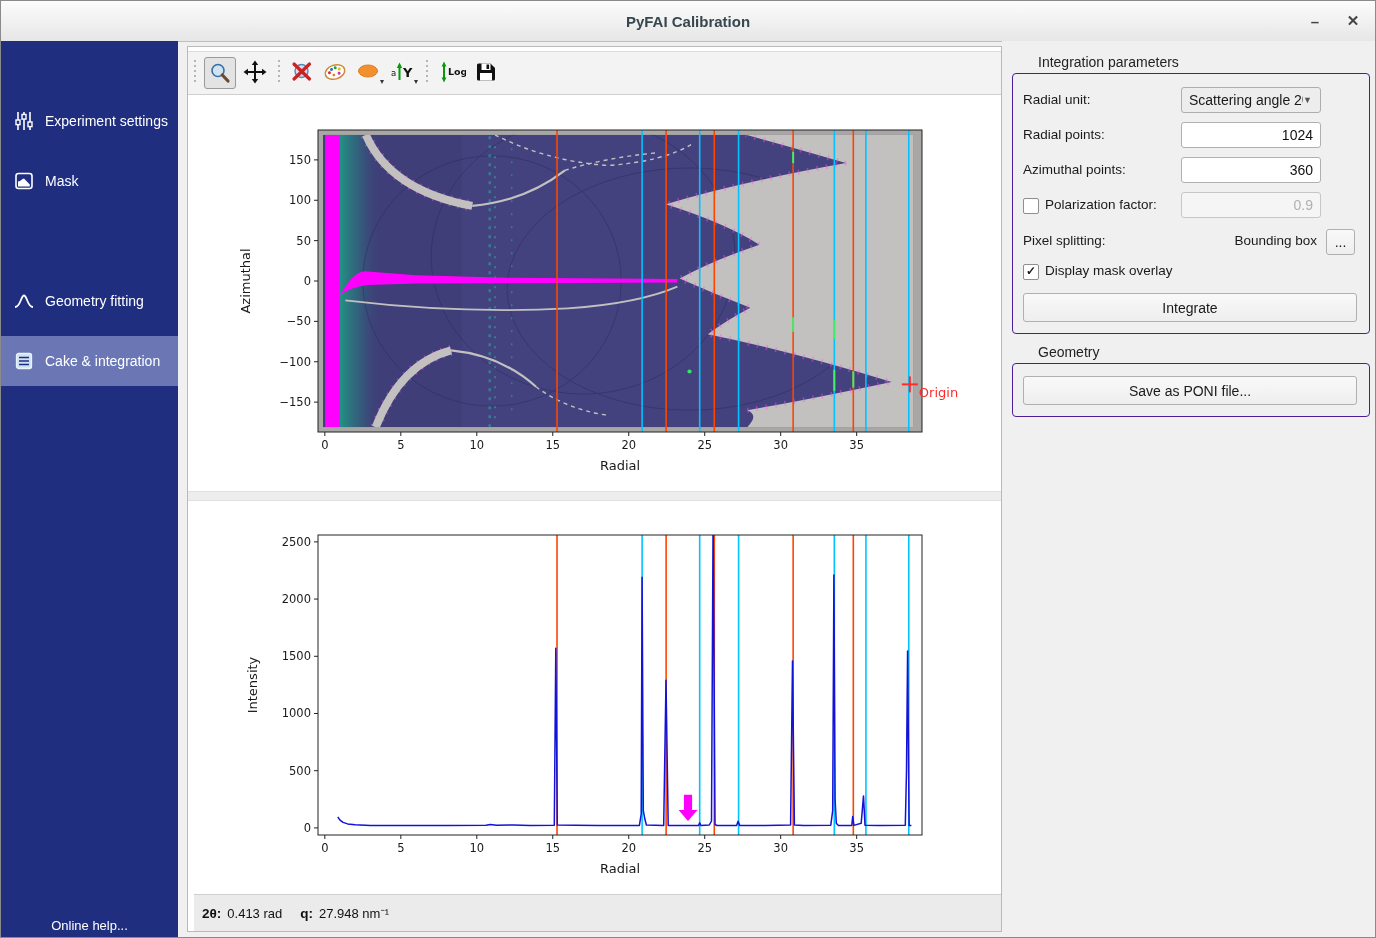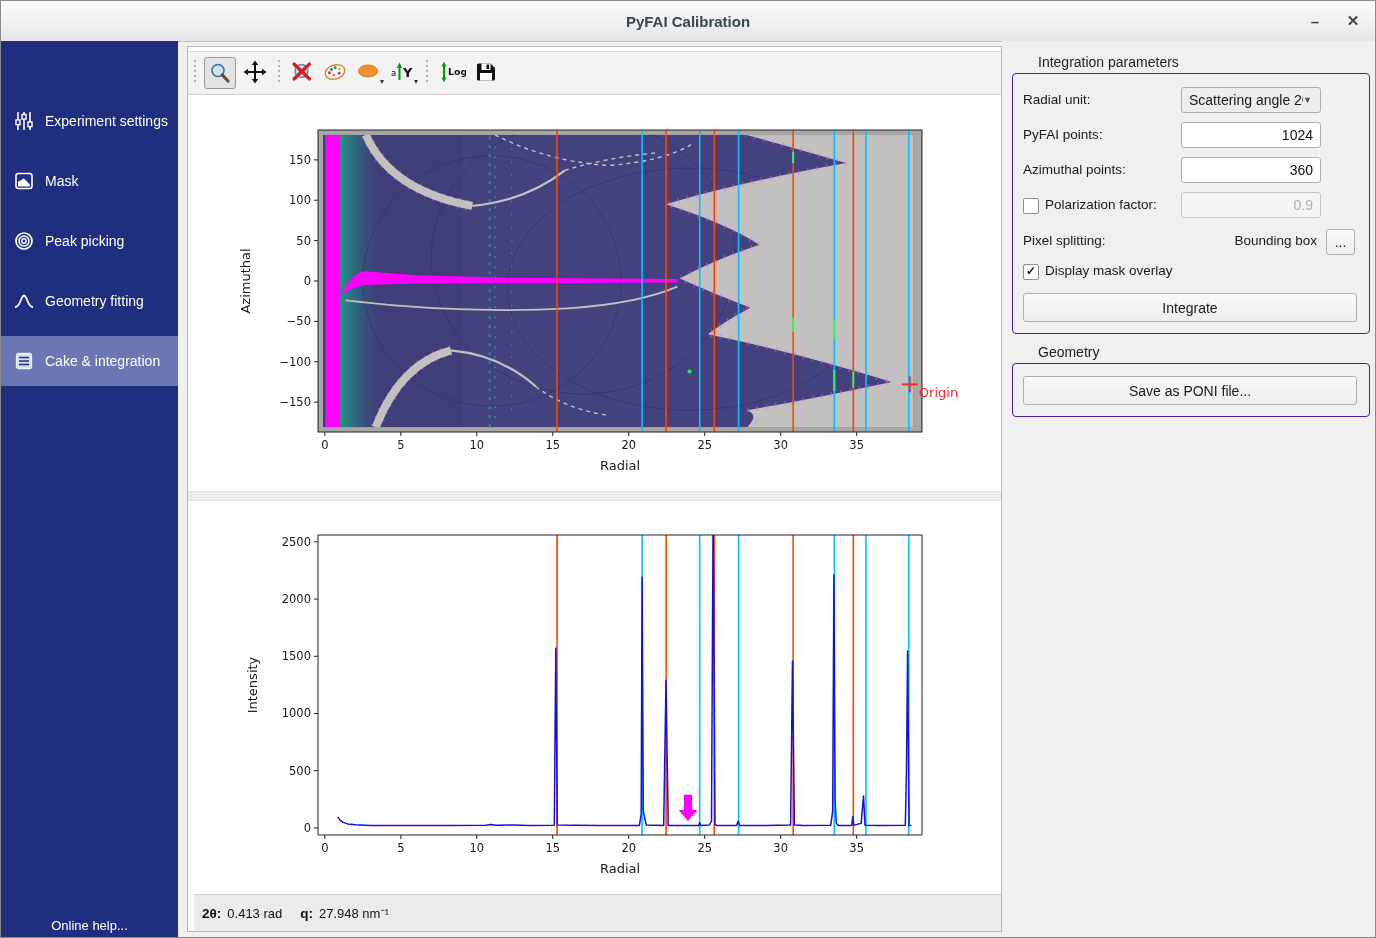--- a/index.html
+++ b/index.html
@@ -85,30 +85,20 @@
       </svg>
       <span>Experiment settings</span>
     </div>
     <div class="side-item" style="top:115px">
       <svg width="20" height="20" viewBox="0 0 20 20">
         <rect x="2" y="2.5" width="16" height="15" rx="2.5" fill="none" stroke="#fff" stroke-width="1.6"></rect>
         <path d="M4,15.5 L4,10.5 C7,10.5 8,7.5 10,7.5 L15.8,13.5 L15.8,15.5 Z" fill="#fff"></path>
       </svg>
       <span>Mask</span>
     </div>
-    <div class="side-item" style="top:175px">
-      <svg width="20" height="20" viewBox="0 0 20 20">
-        <g fill="none" stroke="#fff">
-            <circle cx="10" cy="10" r="8" stroke-width="1.7"></circle>
-            <circle cx="10" cy="10" r="5" stroke-width="1.5"></circle>
-            <circle cx="10" cy="10" r="2.2" stroke-width="1.4"></circle>
-          </g>
-      </svg>
-      <span>Peak picking</span>
-    </div>
     <div class="side-item" style="top:235px">
       <svg width="20" height="20" viewBox="0 0 20 20">
         <path d="M1,16 C6.5,16 7,4.5 10,4.5 C13,4.5 13.5,16 19,16" fill="none" stroke="#fff" stroke-width="1.8"></path>
       </svg>
       <span>Geometry fitting</span>
     </div>
     <div class="side-item selected" style="top:295px">
       <svg width="20" height="20" viewBox="0 0 20 20">
         <rect x="2.5" y="2.5" width="15" height="15" rx="2" fill="#cfe2f5" stroke="#e9f2fb" stroke-width="1.3"></rect>
         <g stroke="#1f2e7e" stroke-width="1.5">
@@ -381,21 +371,21 @@
   </div>
 
   <div id="rightpanel">
     <div class="section-title" style="top:13px">Integration parameters</div>
     <div class="groupbox" style="left:10px;top:32px;width:356px;height:259px">
       <div class="flabel" style="top:13px">Radial unit:</div>
       <div class="combo" style="top:13px">
         <span class="val">Scattering angle 2θ</span>
         <span class="arrow">▼</span>
       </div>
-      <div class="flabel" style="top:48px">PyFAI points:</div>
+      <div class="flabel" style="top:48px">Radial points:</div>
       <div class="finput" style="top:48px">1024</div>
       <div class="flabel" style="top:83px">Azimuthal points:</div>
       <div class="finput" style="top:83px">360</div>
       <div class="checkbox" id="cb-polar" style="left:10px;top:124px"></div>
       <div class="flabel" style="left:32px;top:118px">Polarization factor:</div>
       <div class="finput disabled" style="top:118px">0.9</div>
       <div class="flabel" style="top:154px">Pixel splitting:</div>
       <div class="flabel" style="left:auto;right:52px;top:154px">Bounding box</div>
       <div class="pbutton" style="right:14px;top:155px;width:27px;height:24px">...</div>
       <div class="checkbox" id="cb-mask" style="left:10px;top:190px">✓</div>

